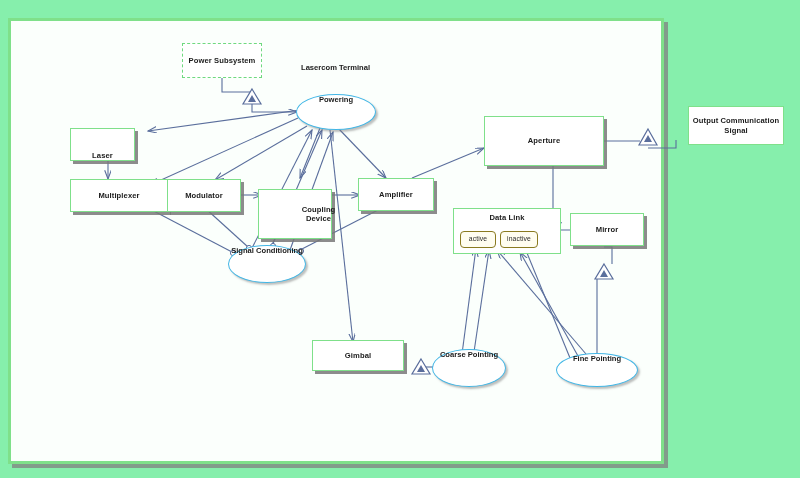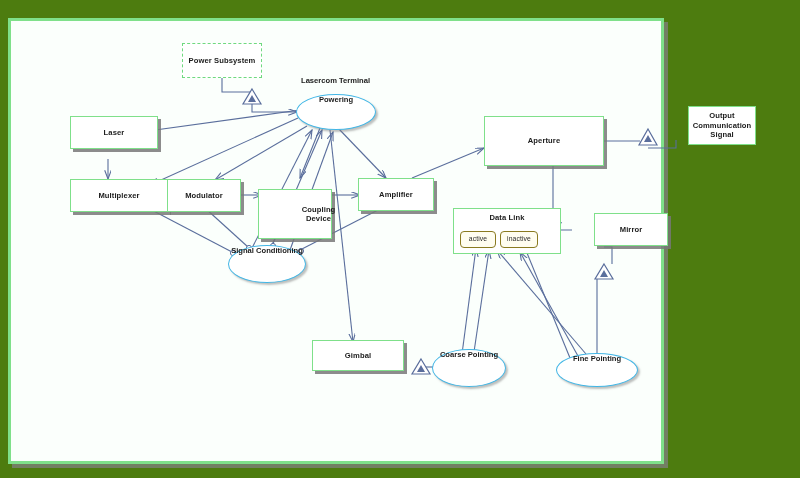--- a/index.html
+++ b/index.html
@@ -1,17 +1,17 @@
 <!DOCTYPE html>
 <html><head>
 <meta charset="utf-8">
 <style>
   html,body{margin:0;padding:0;background:#ffffff;}
   body{width:800px;height:478px;overflow:hidden;font-family:"Liberation Sans",sans-serif;}
-  #stage{position:relative;width:800px;height:478px;background:#4d7c0f;}
+  #stage{position:relative;width:800px;height:478px;background:#86efac;}
 
   
   .frame{
     position:absolute;
     border:3px solid #7fe08a;
     background:#fbfffc;
     box-shadow:4px 4px 0 0 rgba(128,128,128,.75);
     box-sizing:border-box;
   }
 
@@ -161,27 +161,27 @@
 
       <path d="M421,359 L430,374 L412,374 Z"></path>
       <path d="M421,365 L425,372 L417,372 Z" fill="#5a6e9c" stroke="none"></path>
     </g>
   </svg>
 
   <div class="node dashed noshadow" style="left:182px;top:43px;width:80px;height:35px;">
     <span>Power Subsystem</span>
   </div>
 
-  <div class="plainlabel" style="left:301px;top:76px;">Lasercom Terminal</div>
+  <div class="plainlabel" style="left:301px;top:63px;">Lasercom Terminal</div>
 
   <div class="ell" style="left:296px;top:94px;width:80px;height:36px;">
     <span>Powering</span>
   </div>
 
-  <div class="node" style="left:70px;top:116px;width:88px;height:33px;">
+  <div class="node" style="left:70px;top:128px;width:65px;height:33px;align-items:flex-end;">
     <span>Laser</span>
   </div>
 
   <div class="node" style="left:70px;top:179px;width:98px;height:33px;">
     <span>Multiplexer</span>
   </div>
 
   <div class="node" style="left:167px;top:179px;width:74px;height:33px;">
     <span>Modulator</span>
   </div>
@@ -191,25 +191,25 @@
   </div>
 
   <div class="node" style="left:484px;top:116px;width:120px;height:50px;">
     <span>Aperture</span>
   </div>
 
   <div class="node" style="left:358px;top:178px;width:76px;height:33px;">
     <span>Amplifier</span>
   </div>
 
-  <div class="node noshadow" style="left:688px;top:106px;width:68px;height:39px;">
+  <div class="node noshadow" style="left:688px;top:106px;width:96px;height:39px;">
     <span>Output Communication Signal</span>
   </div>
 
-  <div class="node" style="left:570px;top:213px;width:74px;height:33px;margin-left:24px;">
+  <div class="node" style="left:570px;top:213px;width:74px;height:33px;">
     <span>Mirror</span>
   </div>
 
   <div class="node noshadow" style="left:453px;top:208px;width:108px;height:46px;display:block;position:absolute;text-decoration:underline;">
     <div class="dl-title">Data Link</div>
     <div class="state" style="left:6px;top:22px;width:36px;height:17px;">
       <span>active</span>
     </div>
     <div class="state" style="left:46px;top:22px;width:38px;height:17px;">
       <span>inactive</span>

